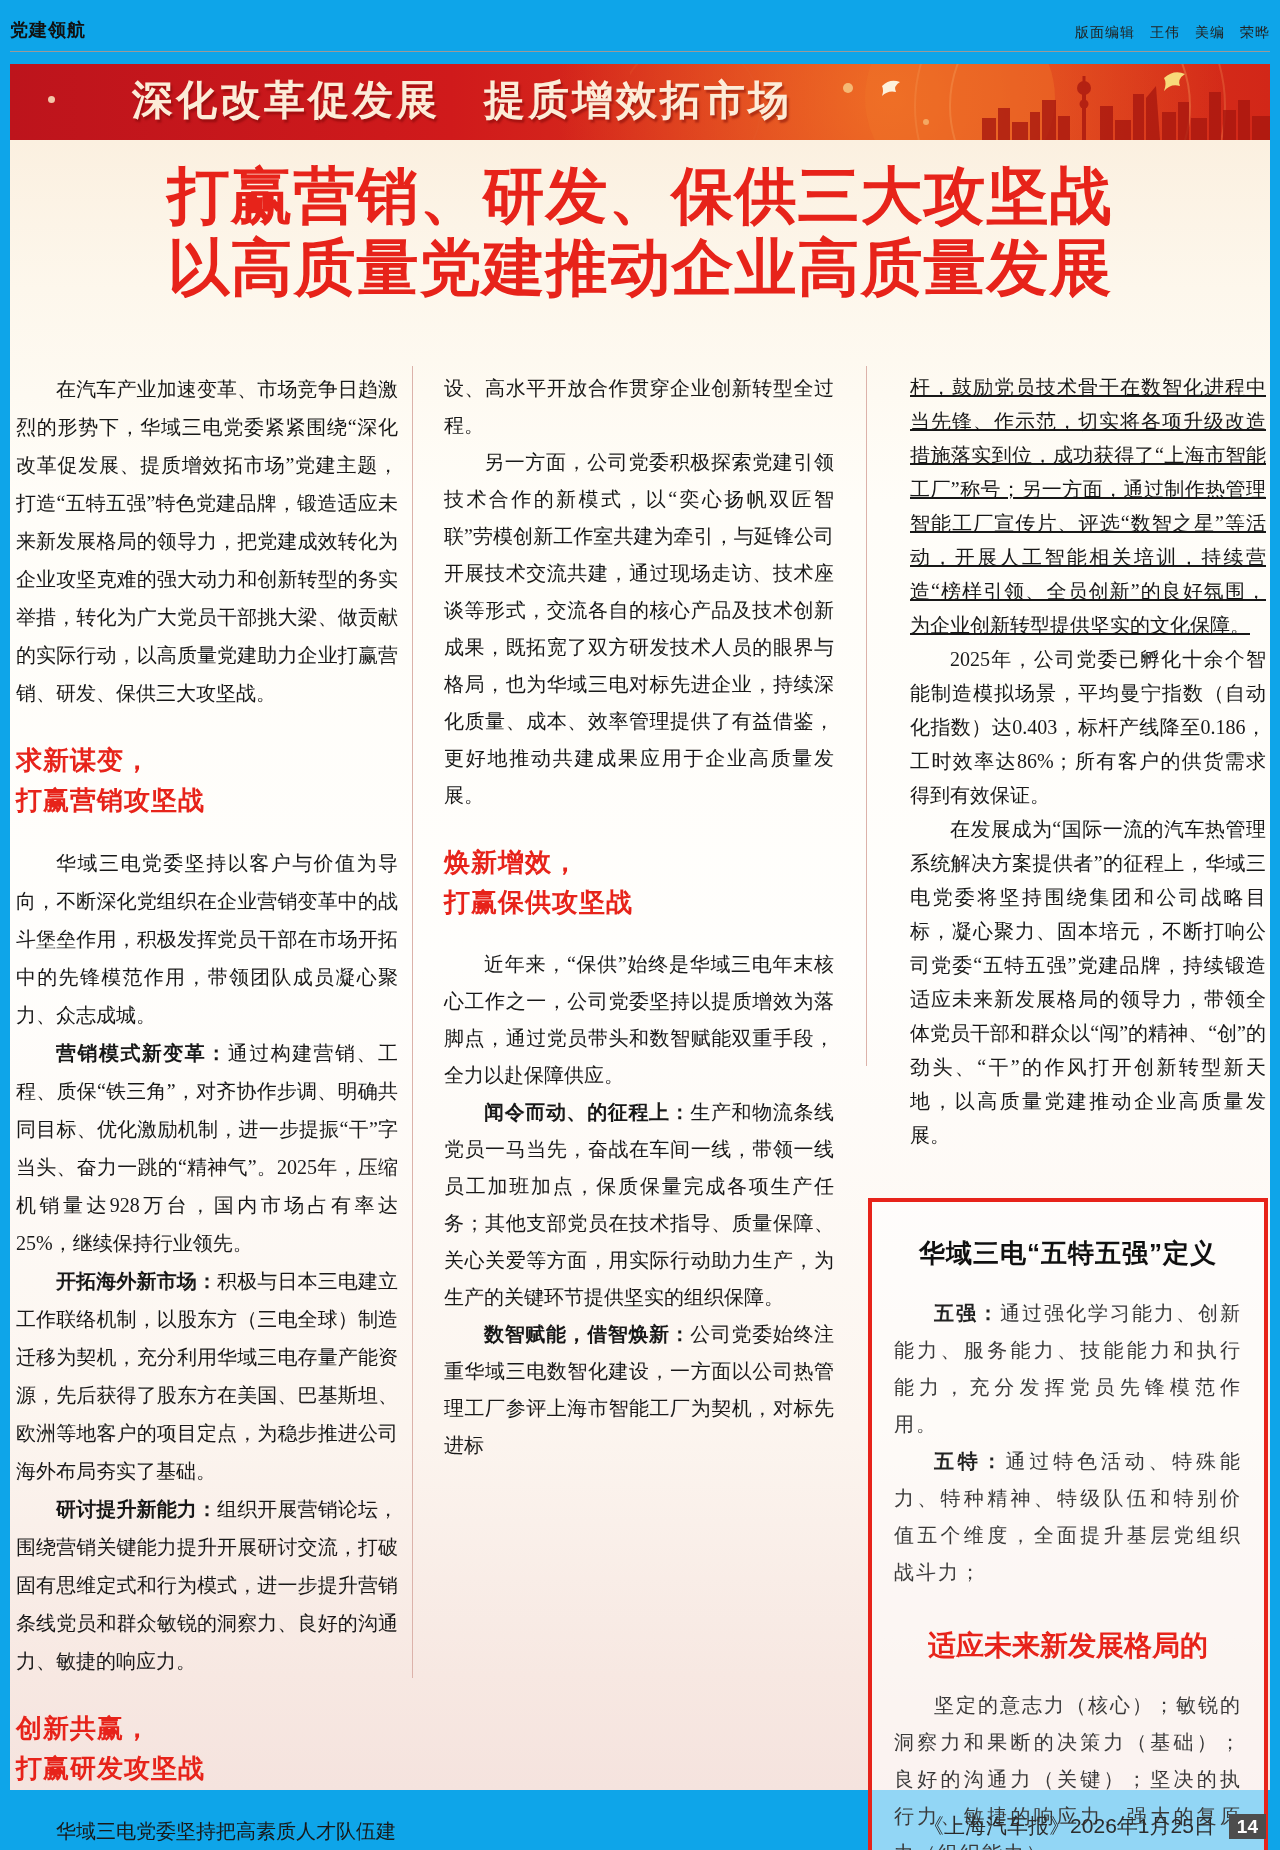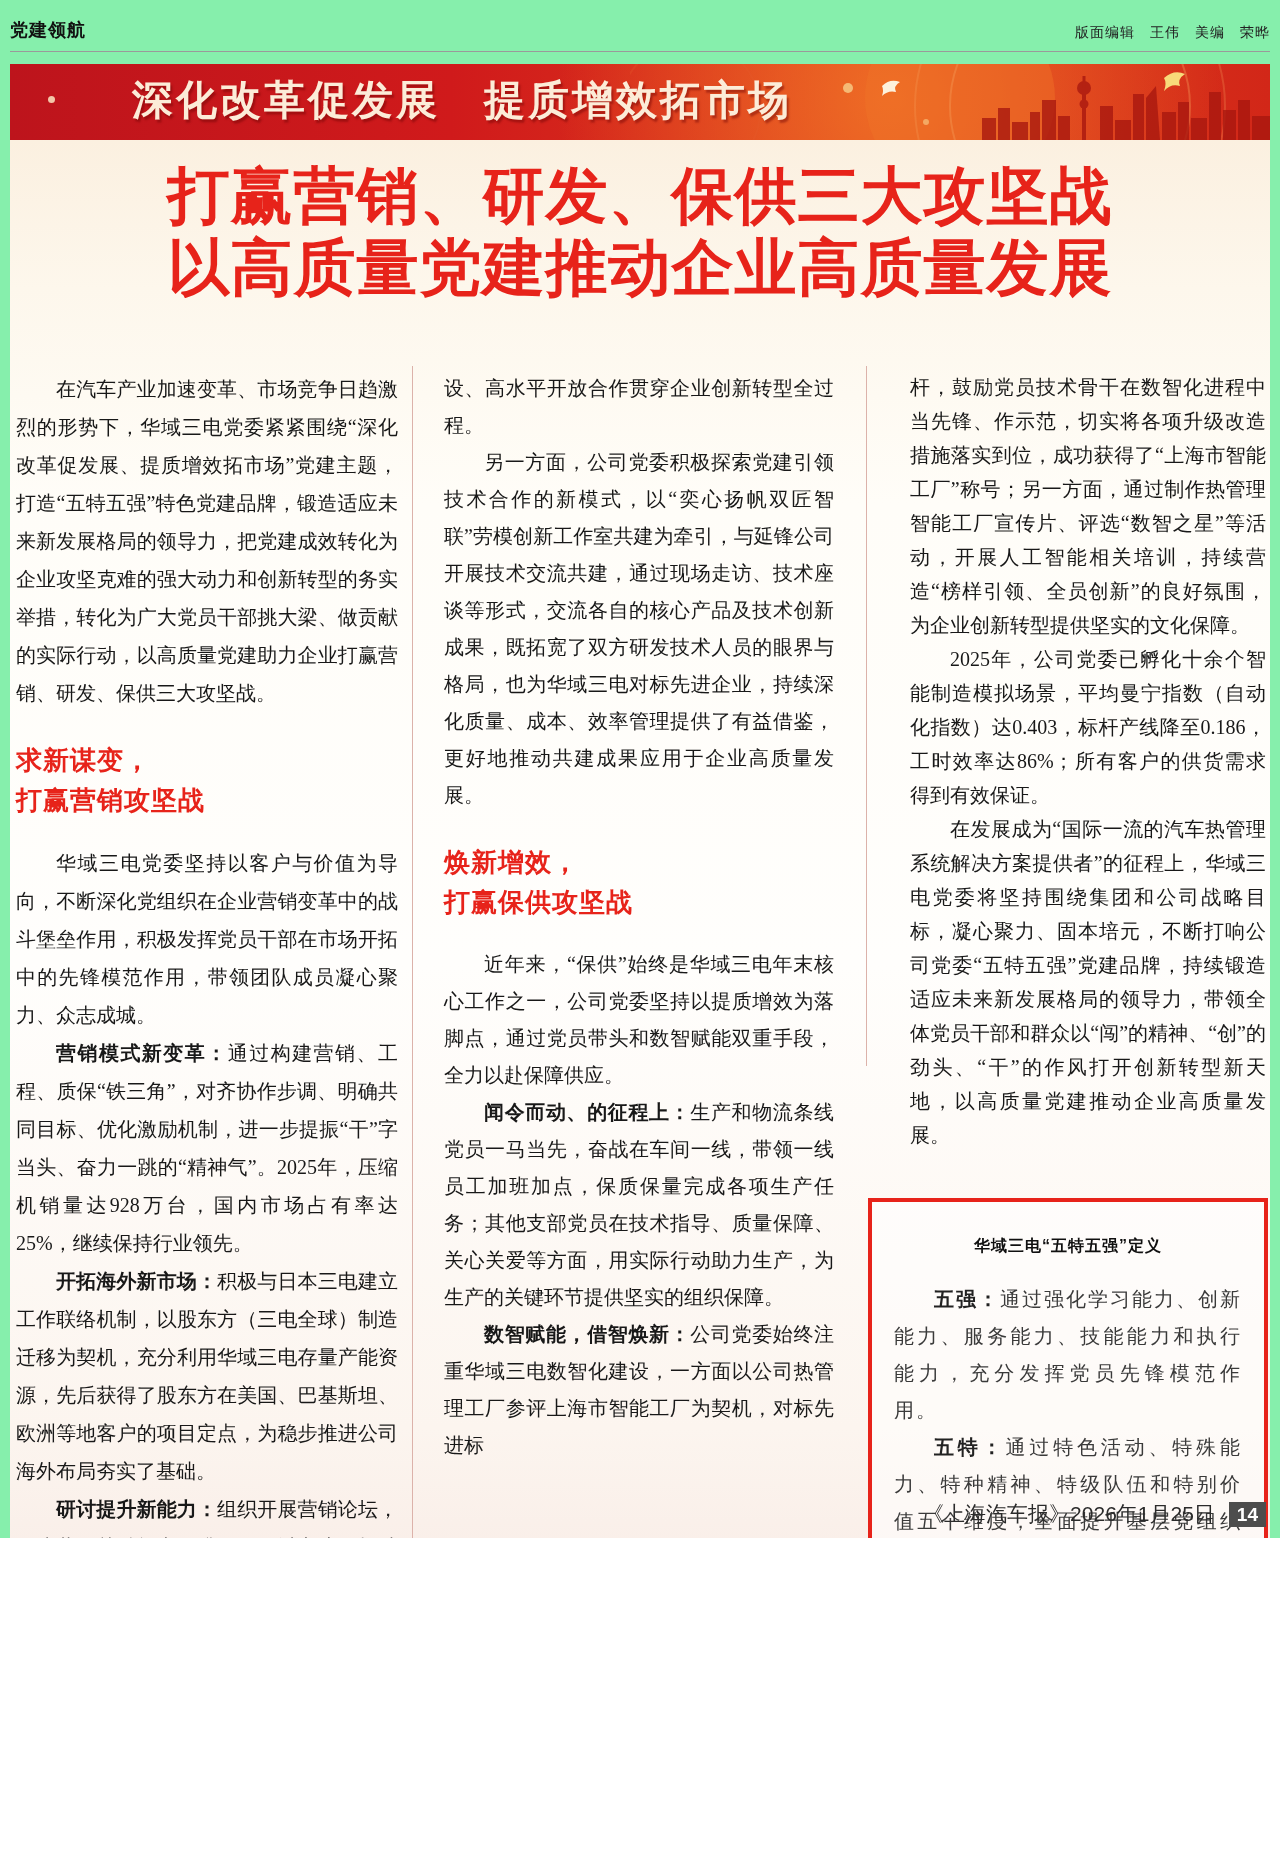--- a/index.html
+++ b/index.html
@@ -1,16 +1,16 @@
 <!DOCTYPE html>
 <html><head>
 <meta charset="utf-8">
 <style>
   html,body{margin:0;padding:0;background:#ffffff;}
-  .page{position:relative;width:1280px;height:1538px;background:#86efac;overflow:hidden;
+  .page{position:relative;width:1280px;height:1850px;background:#0ea5e9;overflow:hidden;
         font-family:"Liberation Serif","DejaVu Serif",serif;color:#1c1c1c;}
 
   
   .masthead{position:absolute;top:0;left:10px;right:10px;height:52px;
             display:flex;justify-content:space-between;align-items:flex-end;
             padding-bottom:9px;border-bottom:1px solid #9a9a9a;box-sizing:border-box;}
   .masthead .section{font-family:"Liberation Sans","DejaVu Sans",sans-serif;
             font-weight:bold;font-size:18px;letter-spacing:1px;color:#111;}
   .masthead .editors{font-family:"Liberation Sans","DejaVu Sans",sans-serif;
             font-size:14px;color:#222;letter-spacing:1px;}
@@ -57,21 +57,21 @@
   .lead{font-family:Liberation Serif, serif;font-weight:bold;}
 
   .col-head{margin:28px 0 24px;font-family:"Liberation Sans","DejaVu Sans",sans-serif;
             font-weight:bold;font-size:26px;line-height:40px;color:#e7231a;letter-spacing:1px;}
   .col-head span{display:block;}
 
   
   .infobox{margin:46px 0 0 -42px;border:4px solid #e7231a;background:rgba(255,255,255,.55);
            box-sizing:border-box;width:400px;padding:22px 22px 30px;}
   .infobox-title{margin:12px 0 24px;text-align:center;font-family:"Liberation Sans","DejaVu Sans",sans-serif;
-           font-weight:bold;font-size:16px;color:#101010;letter-spacing:1px;}
+           font-weight:bold;font-size:26px;color:#101010;letter-spacing:1px;}
   .infobox-p{margin:0;font-size:20px;line-height:37px;text-align:justify;text-indent:2em;
            color:#3a3a3a;letter-spacing:2px;}
   .infobox-p .lead{color:#222;letter-spacing:2px;}
   .infobox-subtitle{margin:34px 0 20px;text-align:center;font-family:"Liberation Sans","DejaVu Sans",sans-serif;
            font-weight:bold;font-size:28px;line-height:42px;color:#e7231a;}
   .infobox-subtitle span{display:block;}
 
   
   .page-footer{position:absolute;right:14px;bottom:10px;display:flex;align-items:center;
            font-family:"Liberation Sans","DejaVu Sans",sans-serif;font-size:21px;color:#2b2b2b;}
@@ -164,21 +164,21 @@
         <h3 class="col-head">
           <span>焕新增效，</span>
           <span>打赢保供攻坚战</span>
         </h3>
         <p class="body-p"><span>近年来，“保供”始终是华域三电年末核心工作之一，公司党委坚持以提质增效为落脚点，通过党员带头和数智赋能双重手段，全力以赴保障供应。</span></p>
         <p class="body-p"><b class="lead">闻令而动、的征程上：</b><span>生产和物流条线党员一马当先，奋战在车间一线，带领一线员工加班加点，保质保量完成各项生产任务；其他支部党员在技术指导、质量保障、关心关爱等方面，用实际行动助力生产，为生产的关键环节提供坚实的组织保障。</span></p>
         <p class="body-p"><b class="lead">数智赋能，借智焕新：</b><span>公司党委始终注重华域三电数智化建设，一方面以公司热管理工厂参评上海市智能工厂为契机，对标先进标</span></p>
       </section>
 
       <section class="col col3">
-        <p class="body-p" style="text-indent:0;"><span>杆，鼓励党员技术骨干在数智化进程中当先锋、作示范，切实将各项升级改造措施落实到位，成功获得了“上海市智能工厂”称号；另一方面，通过制作热管理智能工厂宣传片、评选“数智之星”等活动，开展人工智能相关培训，持续营造“榜样引领、全员创新”的良好氛围，为企业创新转型提供坚实的文化保障。</span></p>
+        <p class="body-p" style="text-indent:0;text-decoration:underline;"><span>杆，鼓励党员技术骨干在数智化进程中当先锋、作示范，切实将各项升级改造措施落实到位，成功获得了“上海市智能工厂”称号；另一方面，通过制作热管理智能工厂宣传片、评选“数智之星”等活动，开展人工智能相关培训，持续营造“榜样引领、全员创新”的良好氛围，为企业创新转型提供坚实的文化保障。</span></p>
         <p class="body-p"><span>2025年，公司党委已孵化十余个智能制造模拟场景，平均曼宁指数（自动化指数）达0.403，标杆产线降至0.186，工时效率达86%；所有客户的供货需求得到有效保证。</span></p>
         <p class="body-p"><span>在发展成为“国际一流的汽车热管理系统解决方案提供者”的征程上，华域三电党委将坚持围绕集团和公司战略目标，凝心聚力、固本培元，不断打响公司党委“五特五强”党建品牌，持续锻造适应未来新发展格局的领导力，带领全体党员干部和群众以“闯”的精神、“创”的劲头、“干”的作风打开创新转型新天地，以高质量党建推动企业高质量发展。</span></p>
 
         <aside class="infobox">
           <h4 class="infobox-title">华域三电“五特五强”定义</h4>
           <p class="infobox-p"><b class="lead">五强：</b><span>通过强化学习能力、创新能力、服务能力、技能能力和执行能力，充分发挥党员先锋模范作用。</span></p>
           <p class="infobox-p"><b class="lead">五特：</b><span>通过特色活动、特殊能力、特种精神、特级队伍和特别价值五个维度，全面提升基层党组织战斗力；</span></p>
           <h4 class="infobox-subtitle">
             <span>适应未来新发展格局的</span>
           </h4>

